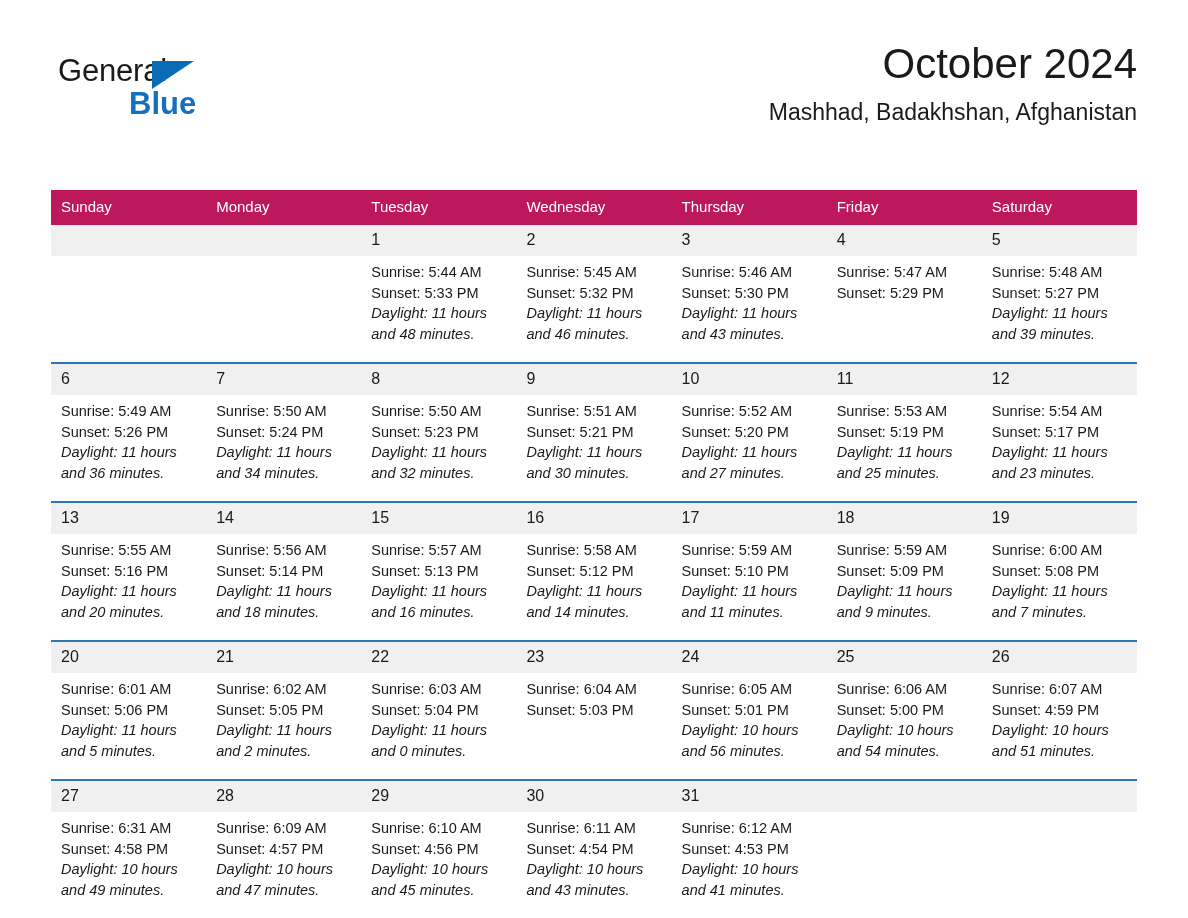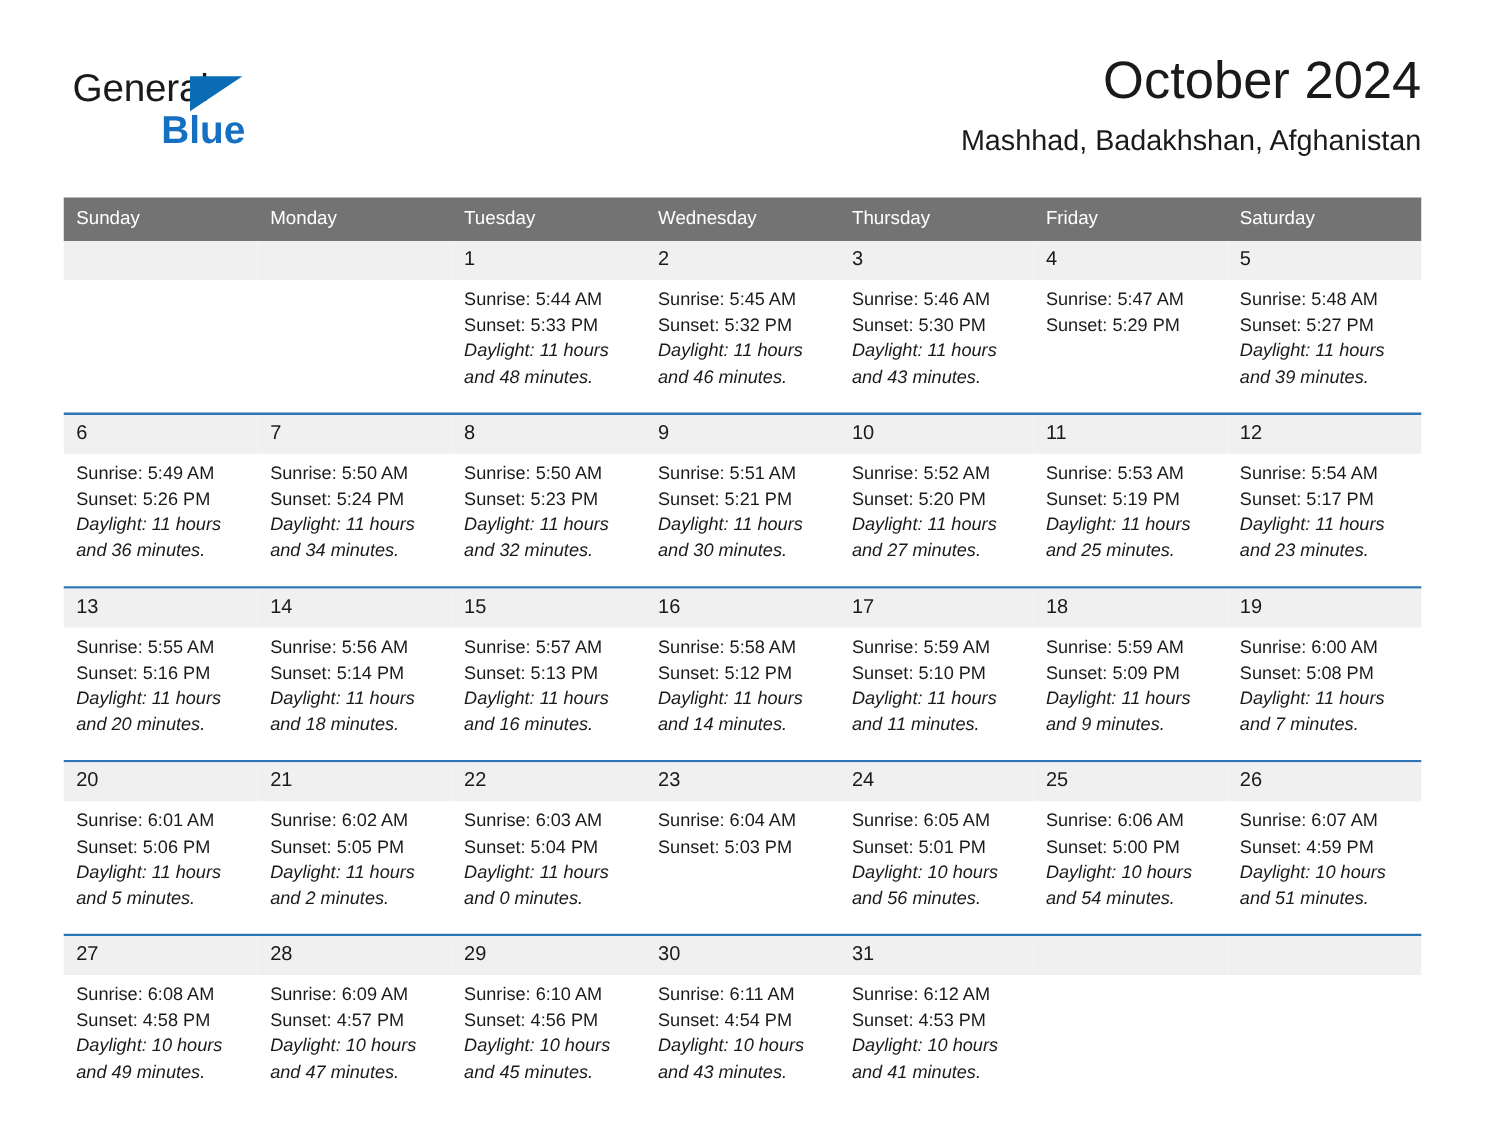--- a/index.html
+++ b/index.html
@@ -99,21 +99,22 @@
   .calendar {
     position: absolute;
     left: 51px;
     top: 158px;
     width: 1086px;
   }
 
   .weekday-row {
     display: grid;
     grid-template-columns: repeat(7, 1fr);
-    background: #737373;
+    background: #be185d;
+    margin-top: 32px;
   }
   .weekday {
     color: #ffffff;
     font-size: 15px;
     line-height: 18px;
     padding: 8px 0 9px 10px;
     white-space: nowrap;
   }
 
   .week {
@@ -407,21 +408,21 @@
               <div>Sunset: 4:59 PM</div>
               <div class="wrapline">Daylight: 10 hours and 51 minutes.</div>
             </div>
           </div>
         </div>
         <div class="week-spacer"></div>
         <div class="week">
           <div class="daycell">
             <div class="num">27</div>
             <div class="info">
-              <div>Sunrise: 6:08 AM</div>
+              <div>Sunrise: 6:31 AM</div>
               <div>Sunset: 4:58 PM</div>
               <div class="wrapline">Daylight: 10 hours and 49 minutes.</div>
             </div>
           </div>
           <div class="daycell">
             <div class="num">28</div>
             <div class="info">
               <div>Sunrise: 6:09 AM</div>
               <div>Sunset: 4:57 PM</div>
               <div class="wrapline">Daylight: 10 hours and 47 minutes.</div>

